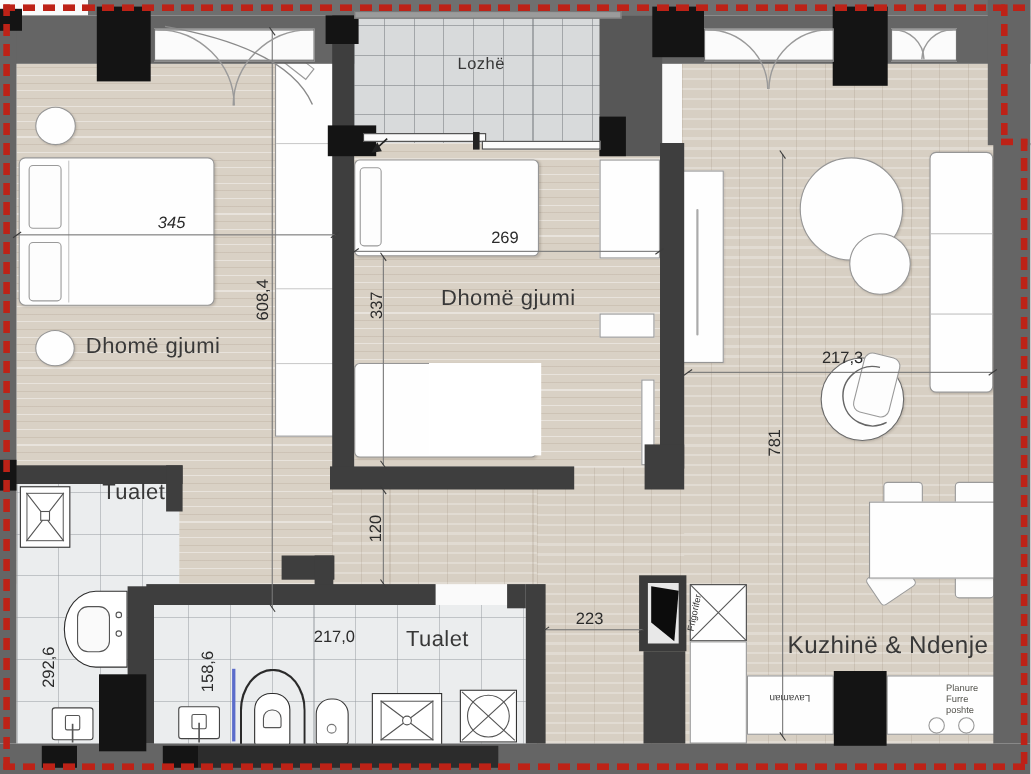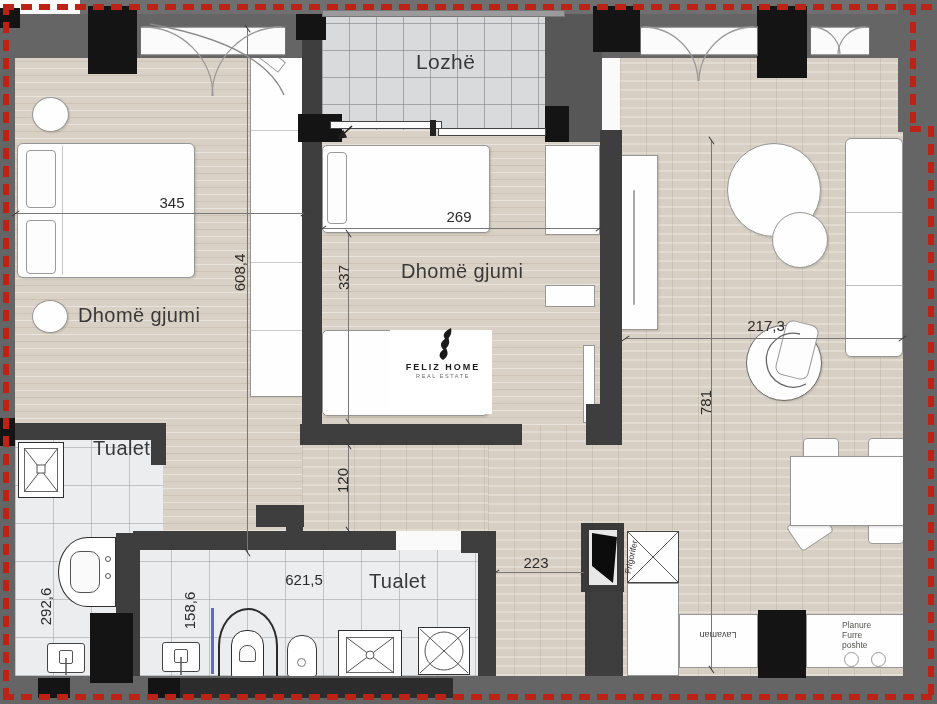--- a/index.html
+++ b/index.html
@@ -67,29 +67,20 @@
   <div class="flat" style="left:232px;top:44px;width:56px;height:13px;transform:rotate(38deg);z-index:2;"></div>
 
   <div class="furn" style="left:322px;top:145px;width:168px;height:88px;border-radius:5px;"></div>
   <div class="flat" style="left:327px;top:152px;width:20px;height:72px;border-radius:4px;"></div>
   <div class="furn" style="left:322px;top:330px;width:166px;height:86px;border-radius:5px;"></div>
   <div style="left:390px;top:330px;width:102px;height:84px;background:#fff;z-index:2;"></div>
   <div class="furn" style="left:545px;top:145px;width:55px;height:90px;box-shadow:none;"></div>
   <div class="furn" style="left:545px;top:285px;width:50px;height:22px;box-shadow:none;"></div>
   <div class="furn" style="left:583px;top:345px;width:12px;height:78px;box-shadow:none;"></div>
 
-  <div style="left:400px;top:326px;width:86px;height:62px;z-index:5;text-align:center;">
-    <svg style="position:absolute;left:34px;top:2px;" width="22" height="32" viewBox="0 0 22 32">
-      <path d="M17 0 C9 4 8 8 12 12 C17 9 18 4 17 0 Z" fill="#1a1a1a"></path>
-      <path d="M14 9 C6 13 5 18 10 22 C16 18 16 13 14 9 Z" fill="#1a1a1a"></path>
-      <path d="M12 20 C4 24 4 29 9 32 C15 28 14 24 12 20 Z" fill="#1a1a1a"></path>
-    </svg>
-    <div style="left:0;top:36px;width:86px;font-size:9px;font-weight:bold;letter-spacing:2px;color:#1a1a1a;">FELIZ HOME</div>
-    <div style="left:0;top:47px;width:86px;font-size:5.5px;letter-spacing:1.6px;color:#6b6b6b;">REAL ESTATE</div>
-  </div>
 
   <div class="furn" style="left:618px;top:155px;width:40px;height:175px;"></div>
   <div style="left:633px;top:190px;width:2px;height:115px;background:#aaa;border-radius:2px;z-index:2;"></div>
   <div class="furn circle" style="left:727px;top:143px;width:94px;height:94px;"></div>
   <div class="furn circle" style="left:772px;top:212px;width:56px;height:56px;"></div>
   <div class="furn" style="left:845px;top:138px;width:58px;height:219px;border-radius:6px;"></div>
   <div style="left:846px;top:212px;width:56px;height:1px;background:#c0c0c0;z-index:2;"></div>
   <div style="left:846px;top:285px;width:56px;height:1px;background:#c0c0c0;z-index:2;"></div>
   <div class="furn circle" style="left:746px;top:325px;width:76px;height:76px;border:1.5px solid #6a6a6a;"></div>
   <div class="flat" style="left:780px;top:322px;width:34px;height:56px;border-radius:8px;transform:rotate(14deg);"></div>
@@ -99,21 +90,21 @@
   <div class="flat" style="left:868px;top:522px;width:36px;height:22px;border-radius:4px;"></div>
   <div class="flat" style="left:791px;top:514px;width:38px;height:30px;border-radius:4px;transform:rotate(-34deg);"></div>
   <div class="furn" style="left:790px;top:456px;width:122px;height:70px;"></div>
 
   <div class="furn" style="left:627px;top:531px;width:52px;height:52px;box-shadow:none;border:1.2px solid #444;"></div>
   <div class="furn" style="left:627px;top:583px;width:52px;height:93px;box-shadow:none;"></div>
   <div class="furn" style="left:679px;top:614px;width:79px;height:54px;box-shadow:none;"></div>
   <div class="furn" style="left:806px;top:614px;width:101px;height:54px;box-shadow:none;"></div>
   <div class="ktext" style="left:687px;top:630px;width:62px;text-align:center;transform:rotate(180deg);font-size:9px;color:#444;">Lavaman</div>
   <div class="ktext" style="left:600px;top:552px;width:62px;text-align:center;transform:rotate(-78deg);color:#333;">Frigorifer</div>
-  <div class="ktext" style="left:842px;top:620px;width:44px;">Planure Furre poshte</div>
+  <div class="ktext" style="left:860px;top:620px;width:44px;">Planure Furre poshte</div>
   <div style="left:844px;top:652px;width:15px;height:15px;border:1px solid #999;border-radius:50%;z-index:3;"></div>
   <div style="left:871px;top:652px;width:15px;height:15px;border:1px solid #999;border-radius:50%;z-index:3;"></div>
 
   <div style="left:18px;top:442px;width:46px;height:56px;background:#fff;border:1.6px solid #2e2e2e;z-index:2;"></div>
   <div style="left:24px;top:448px;width:34px;height:44px;border:1px solid #666;z-index:2;"></div>
   <div style="left:58px;top:537px;width:58px;height:70px;background:#fff;border:1.6px solid #2e2e2e;border-radius:30px 0 0 30px / 36px 0 0 36px;z-index:2;"></div>
   <div style="left:70px;top:551px;width:30px;height:42px;background:#fafafa;border:1.2px solid #555;border-radius:10px;z-index:2;"></div>
   <div style="left:47px;top:643px;width:38px;height:30px;background:#fff;border:1.3px solid #444;border-radius:3px;z-index:2;"></div>
   <div style="left:59px;top:650px;width:14px;height:14px;border:1.2px solid #555;border-radius:2px;z-index:2;"></div>
 
@@ -178,37 +169,38 @@
 
   <div class="dlh" style="left:15px;top:213px;width:290px;"></div>
   <div class="dlv" style="left:247px;top:28px;height:525px;"></div>
   <div class="dlh" style="left:322px;top:228px;width:278px;"></div>
   <div class="dlv" style="left:348px;top:233px;height:190px;"></div>
   <div class="dlv" style="left:348px;top:445px;height:86px;"></div>
   <div class="dlh" style="left:495px;top:572px;width:90px;"></div>
   <div class="dlh" style="left:625px;top:338px;width:278px;"></div>
   <div class="dlv" style="left:711px;top:140px;height:530px;"></div>
 
-  <div class="dim" style="left:140px;top:194px;">345</div>
+  <div class="dim" style="left:124px;top:194px;font-style:italic;">345</div>
   <div class="dim rot" style="left:207px;top:264px;">608,4</div>
   <div class="dim" style="left:427px;top:208px;">269</div>
   <div class="dim rot" style="left:311px;top:269px;">337</div>
   <div class="dim rot" style="left:310px;top:472px;">120</div>
   <div class="dim" style="left:504px;top:554px;">223</div>
-  <div class="dim" style="left:272px;top:571px;">621,5</div>
+  <div class="dim" style="left:272px;top:571px;">217,0</div>
   <div class="dim rot" style="left:157px;top:602px;">158,6</div>
   <div class="dim rot" style="left:13px;top:598px;">292,6</div>
   <div class="dim" style="left:734px;top:317px;">217,3</div>
   <div class="dim rot" style="left:673px;top:394px;">781</div>
 
-  <div class="rlabel" style="left:416px;top:50px;font-size:21px;">Lozhë</div>
+  <div class="rlabel" style="left:416px;top:50px;font-size:15px;">Lozhë</div>
   <div class="rlabel" style="left:78px;top:304px;">Dhomë gjumi</div>
   <div class="rlabel" style="left:401px;top:260px;">Dhomë gjumi</div>
   <div class="rlabel" style="left:93px;top:437px;">Tualet</div>
   <div class="rlabel" style="left:369px;top:570px;">Tualet</div>
+  <div class="rlabel" style="left:716px;top:574px;font-size:22px;">Kuzhinë &amp; Ndenje</div>
 
   <svg class="overlay" width="937" height="704" viewBox="0 0 937 704">
     <g stroke="#555" stroke-width="1" fill="none">
       <path d="M628 532 L678 582 M678 532 L628 582"></path>
       <path d="M24 448 L58 492 M58 448 L24 492"></path>
       <rect x="37" y="465" width="8" height="8" fill="#fff"></rect>
       <path d="M346 637 L394 673 M394 637 L346 673"></path>
       <circle cx="370" cy="655" r="4" fill="#fff"></circle>
       <circle cx="444" cy="651" r="19"></circle>
       <path d="M420 629 L468 673 M468 629 L420 673"></path>

